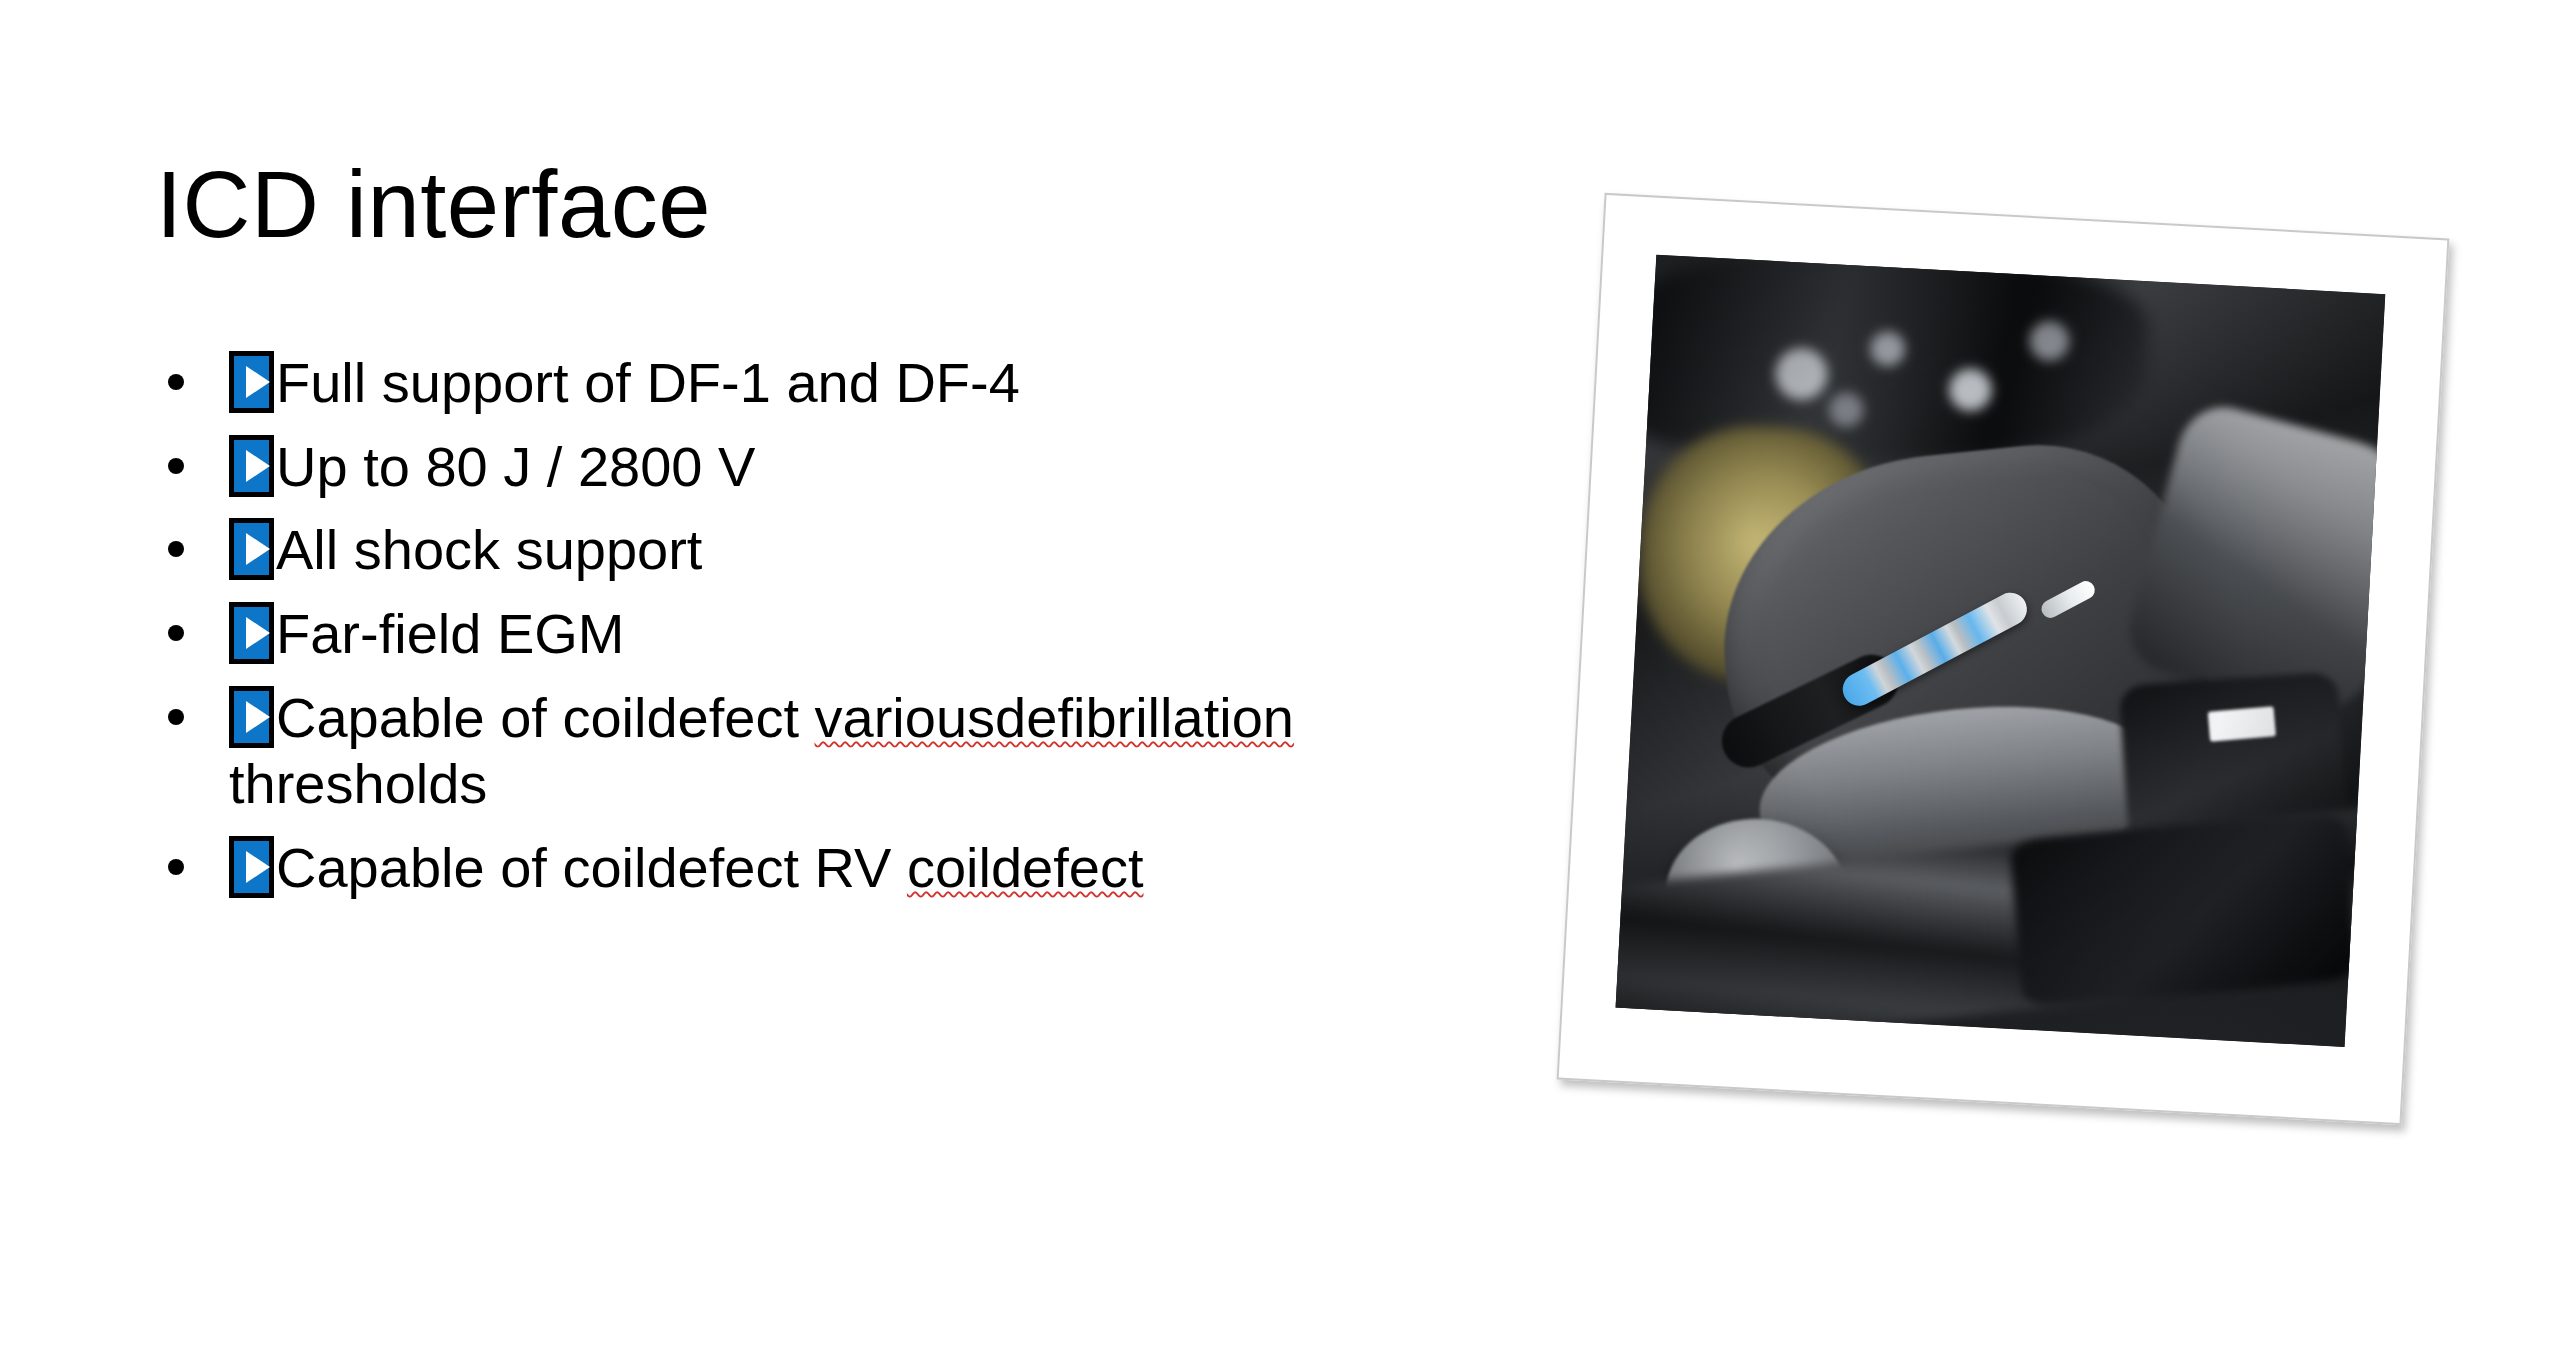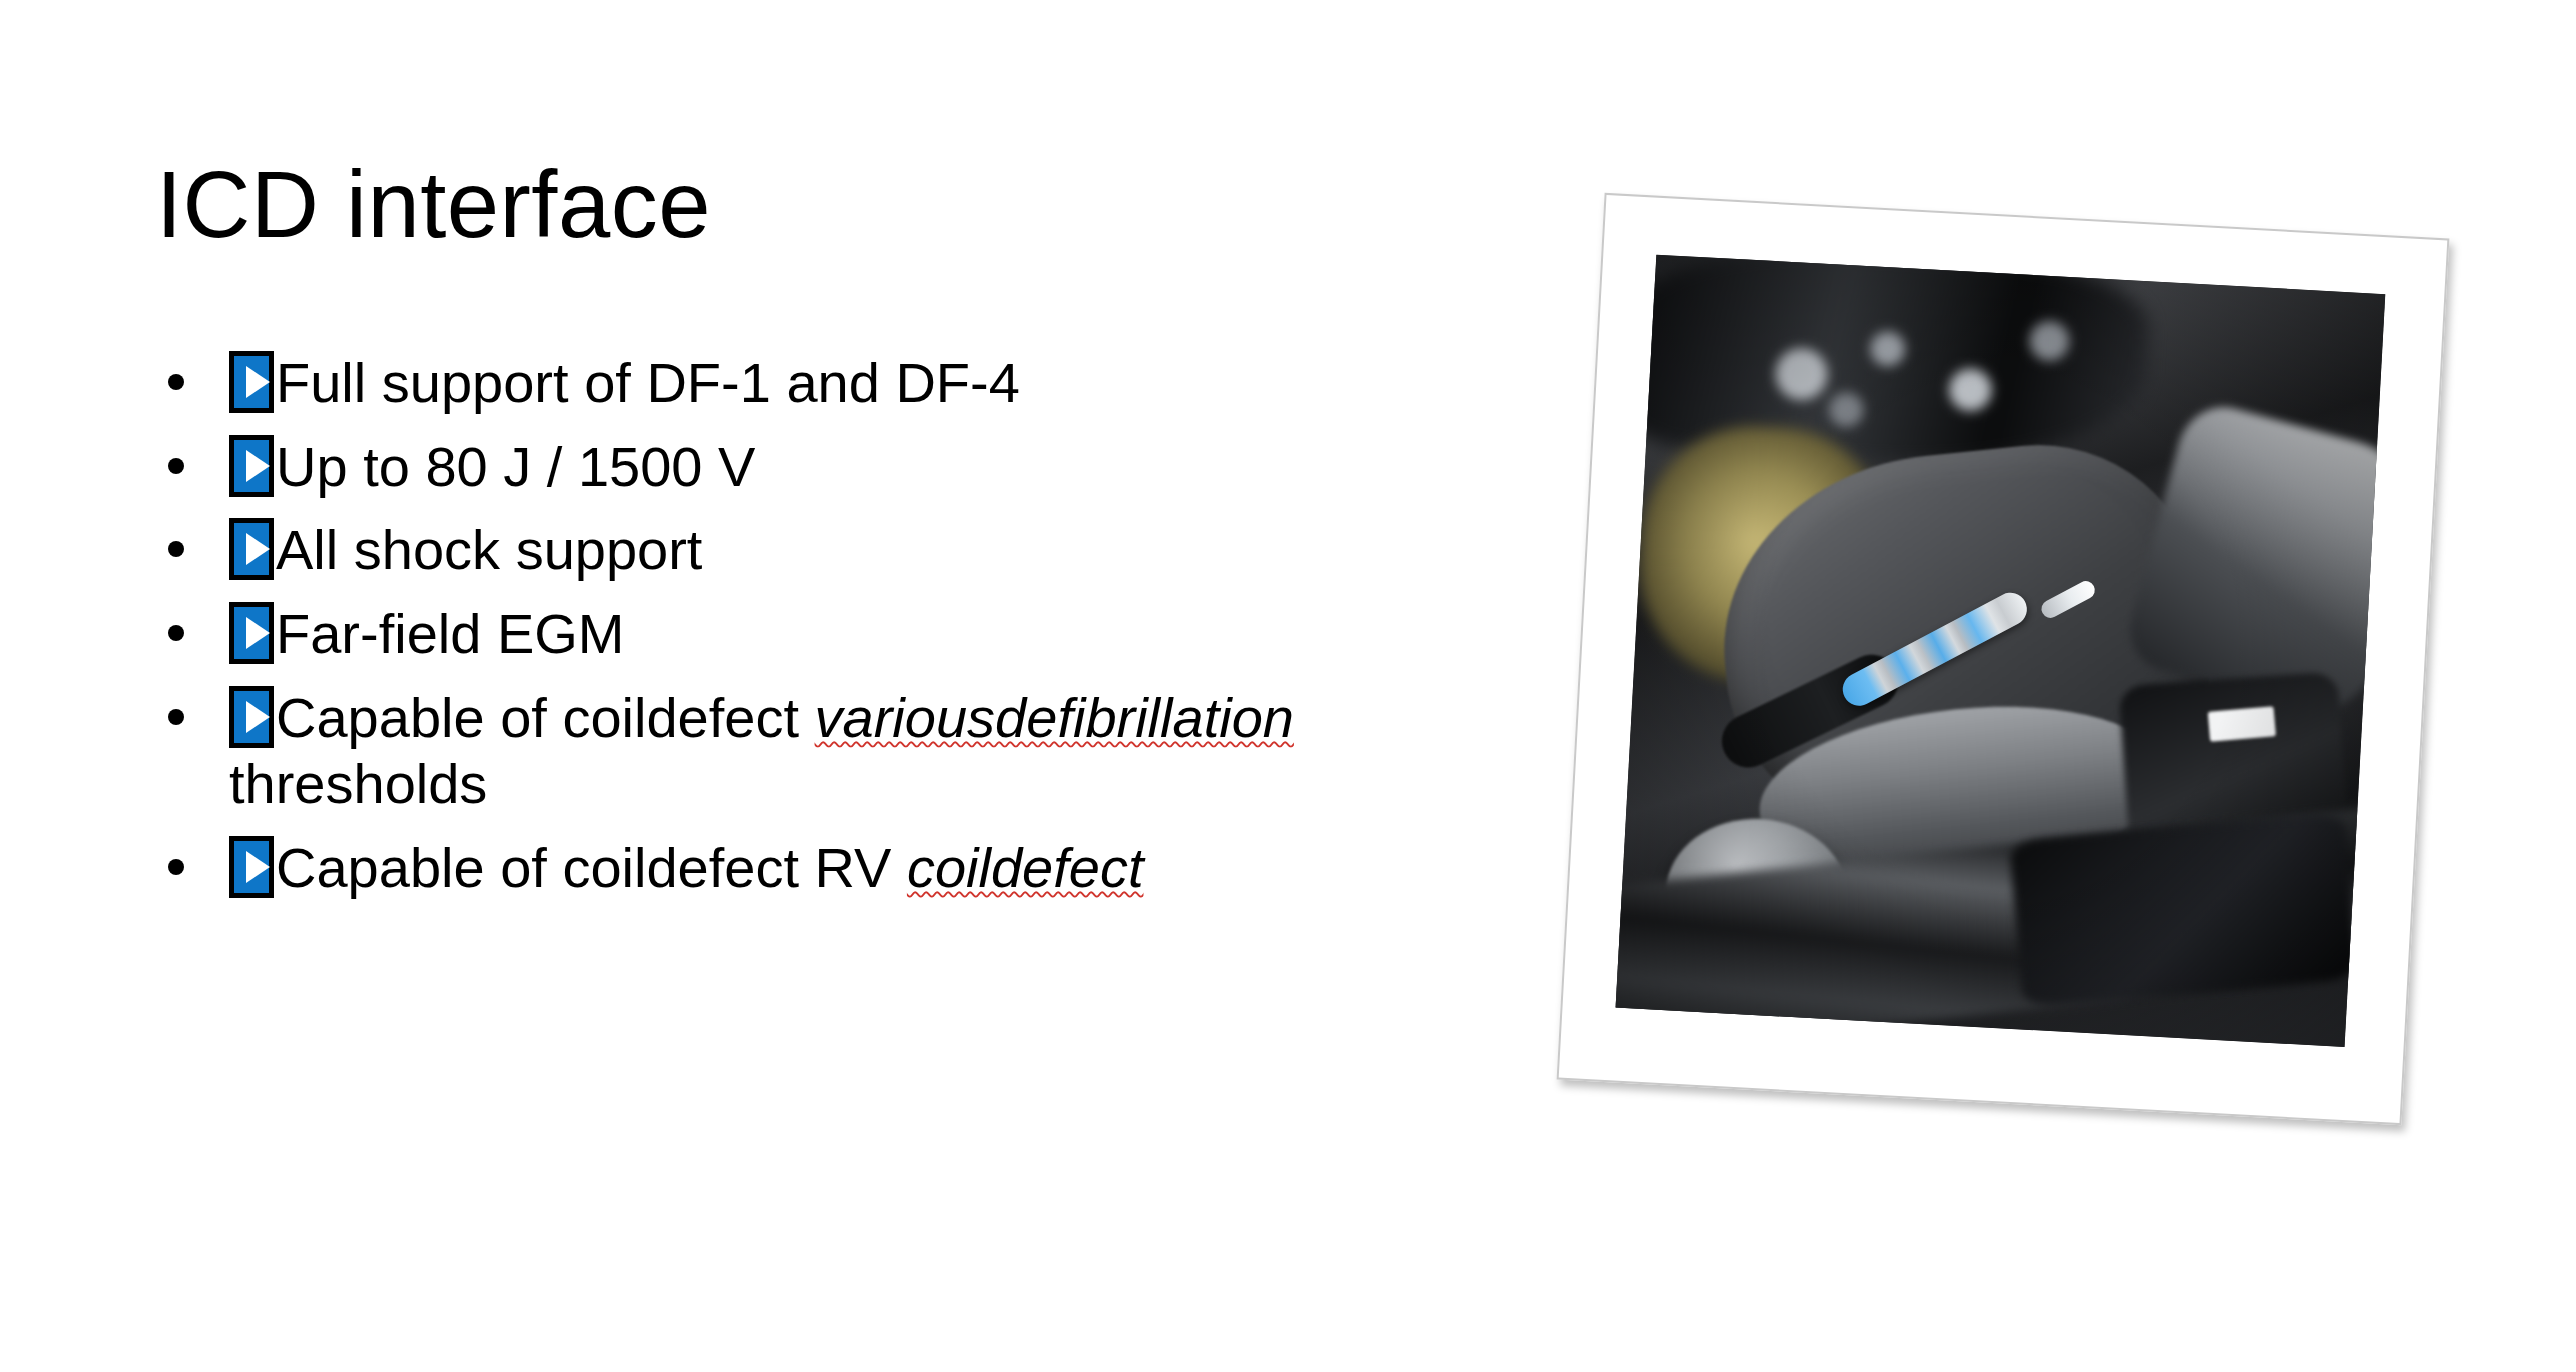--- a/index.html
+++ b/index.html
@@ -87,21 +87,20 @@
     border-left: 24px solid #ffffff;
   }
   .bullet-text {
     display: inline;
     margin-top: 31px;
   }
   .misspelled {
     text-decoration: underline wavy #d0342c;
     text-decoration-thickness: 2px;
     text-underline-offset: 4px;
-    font-style: italic;
   }
 
   
   .photo-frame {
     position: absolute;
     left: 1580px;
     top: 215px;
     width: 846px;
     height: 888px;
     background: #ffffff;
@@ -256,21 +255,21 @@
     <li class="bullet-row">
       <span class="bullet-dot"></span>
       <span class="bullet-content">
         <span class="play-icon"></span><span class="bullet-text">Full support of DF-1 and DF-4</span>
       </span>
     </li>
 
     <li class="bullet-row">
       <span class="bullet-dot"></span>
       <span class="bullet-content">
-        <span class="play-icon"></span><span class="bullet-text">Up to 80 J / 1500 V</span>
+        <span class="play-icon"></span><span class="bullet-text">Up to 80 J / 2800 V</span>
       </span>
     </li>
 
     <li class="bullet-row">
       <span class="bullet-dot"></span>
       <span class="bullet-content">
         <span class="play-icon"></span><span class="bullet-text">All shock support</span>
       </span>
     </li>
 

